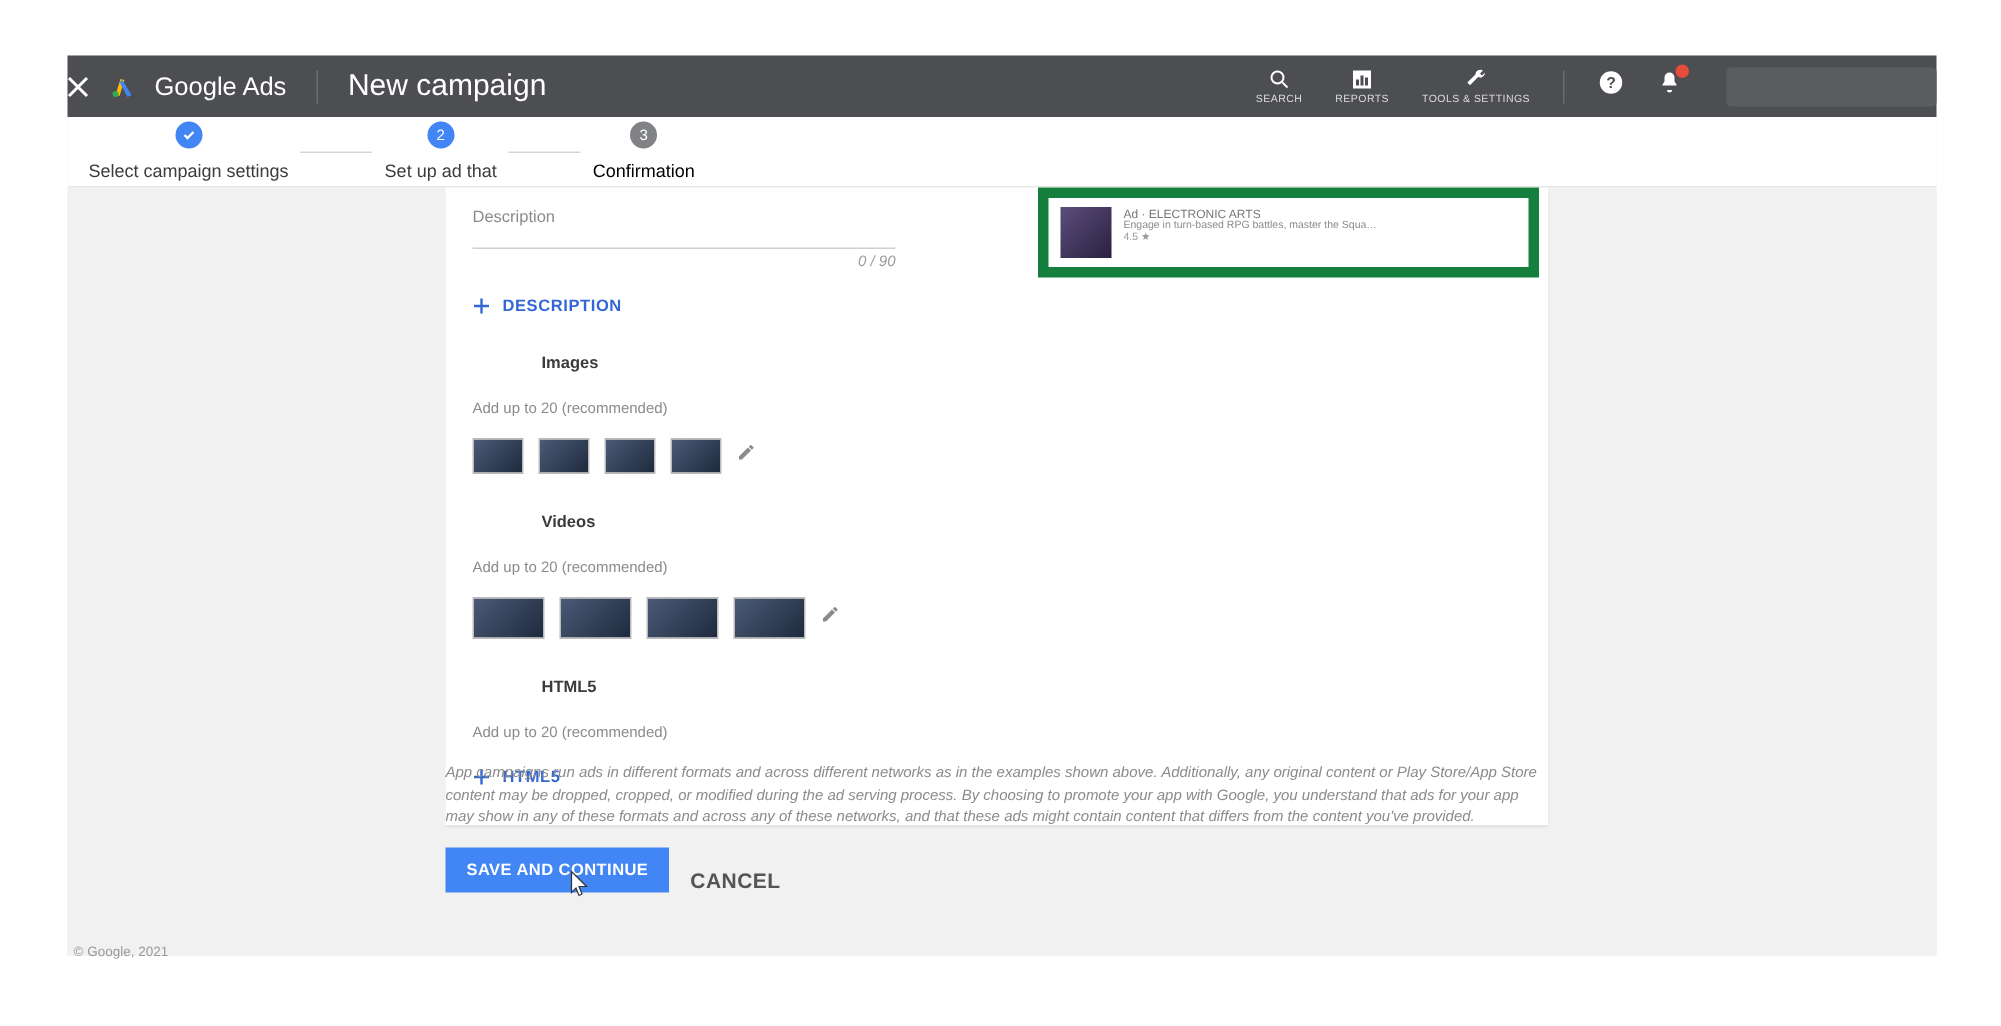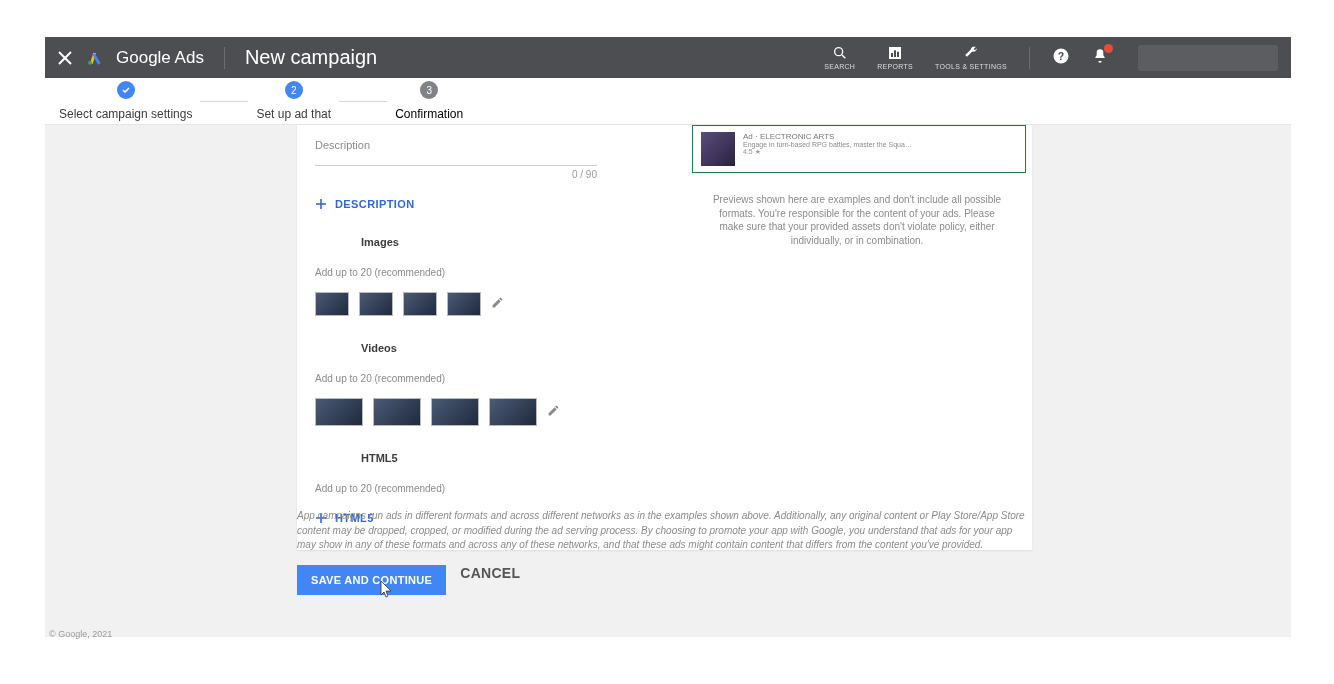--- a/index.html
+++ b/index.html
@@ -1,19 +1,19 @@
 <!DOCTYPE html>
 <html><head>
 <meta charset="utf-8">
 <style>
   * { box-sizing: border-box; margin: 0; padding: 0; }
   body { font-family: Arial, sans-serif; background: #fff; width: 1334px; height: 684px; overflow: hidden; }
   .frame { position: absolute; left: 45px; top: 37px; width: 1246px; height: 600px; background: #f1f1f1; }
   
-  .topbar { height: 41px; background: #4d4e51; display: flex; align-items: center; color: #fff; padding: 0 13px; }
+  .topbar { height: 41px; background: #4d4e51; display: flex; align-items: center; color: #fff; padding: 0 0; }
   .tb-left { display: flex; align-items: center; gap: 14px; }
   .tb-close { width: 14px; height: 14px; }
   .tb-logo { display:flex; align-items:center; gap:8px;}
   .tb-logo svg { width:16px; height:16px; }
   .tb-brand { font-size: 17px; color:#fff; }
   .tb-brand .b1{ font-weight:400;} .tb-brand .b2{font-weight:300;}
   .tb-divider { width:1px; height:22px; background:#6d6e71; margin:0 6px; }
   .tb-title { font-size: 20px; color:#fff; }
   .tb-right { margin-left:auto; display:flex; align-items:center; gap:22px; }
   .tb-icon-col { display:flex; flex-direction:column; align-items:center; gap:2px; }
@@ -34,36 +34,36 @@
   .step-inactive{ background:#808285;}
   .step-label { font-size:12px; color:#3c3c3c;}
   .step-label.inactive{ color:#000000;}
   .step-line { width:48px; height:1px; background:#d5d5d5; margin:0 8px;}
   
   .main { position:relative; height:512px; background:#f1f1f1;}
   .card { position:absolute; left:252px; top:0; width:735px; background:#fff; box-shadow:0 1px 2px rgba(0,0,0,0.08); padding-bottom:26px;}
   .card-left { width:318px; padding:10px 18px 0 18px; }
   .desc-label { font-size:11px; color:#8a8b8d; margin-top:4px;}
   .desc-underline { height:1px; background:#cfcfcf; margin-top:14px;}
-  .counter { text-align:right; font-size:10px; color:#9a9b9d; margin-top:3px;}
+  .counter { text-align:right; font-size:10px; color:#9a9b9d; margin-top:3px;font-style:italic;}
   .add-link { display:flex; align-items:center; gap:8px; color:#3367d6; font-size:11px; font-weight:600; margin-top:18px; letter-spacing:0.4px;}
   .add-link svg{width:12px;height:12px;fill:#3367d6;}
   .section-title { font-size:11px; font-weight:700; color:#3b3b3b; margin-top:26px;padding-left:46px;}
   .section-sub { font-size:10px; color:#8a8b8d; margin-top:19px;}
   .thumbs { display:flex; gap:10px; align-items:center; margin-top:14px;}
   .thumb { width:34px; height:24px; background:linear-gradient(135deg,#4b5a77,#1e2a3d); border:1px solid #bbb;}
   .thumb.v { width:48px; height:28px;}
   .pencil svg{width:13px;height:13px;fill:#8a8b8d;}
   .preview-box { position:absolute; right:0; top:0; width:340px;}
-  .preview-card { background:#fff; border:1px solid #15803d; margin:0 6px 10px 0; padding:6px 8px; display:flex; gap:8px;}
+  .preview-card { background:#fff; border:7px solid #15803d; margin:0 6px 10px 0; padding:6px 8px; display:flex; gap:8px;}
   .preview-thumb { width:34px; height:34px; background:linear-gradient(135deg,#5b4d7c,#2a2140);}
   .preview-text .pt1{font-size:8px;color:#777;} .preview-text .pt2{font-size:7px;color:#8c8c8c;} .preview-text .pt3{font-size:7px;color:#999;}
   .preview-disclaimer{ font-size:10px; color:#8a8b8d; text-align:center; padding:10px 28px 0 18px; line-height:1.35;}
   .disclaimer { position:absolute; left:252px; top:384px; width:735px; font-size:10px; color:#8a8b8d; line-height:1.45;font-style:italic;}
-  .btnrow { position:absolute; left:252px; top:440px; display:flex; gap:14px; align-items:flex-start;}
+  .btnrow { position:absolute; left:252px; top:440px; display:flex; gap:14px; align-items:flex-end;}
   .btn-primary { background:#4285f4; color:#fff; font-size:11px; font-weight:600; letter-spacing:0.3px; padding:9px 14px; border:none; cursor:pointer;}
   .btn-cancel { background:none;border:none;color:#555;font-size:14px;font-weight:600;letter-spacing:0.3px;cursor:pointer;}
   .cursor{position:absolute;left:335px;top:455px;}
   .cursor svg{width:14px;height:18px;}
   .footer-txt{position:absolute;left:0;bottom:-2px;font-size:9px;color:#9b9b9b;padding-left:4px;}
 </style>
 </head>
 <body>
 
 <div class="frame">
@@ -200,21 +200,20 @@
 
         <div class="preview-box" style="margin-left:auto;">
           <div class="preview-card">
             <div class="preview-thumb"></div>
             <div class="preview-text">
               <div class="pt1">Ad · ELECTRONIC ARTS</div>
               <div class="pt2">Engage in turn-based RPG battles, master the Squa…</div>
               <div class="pt3">4.5 ★</div>
             </div>
           </div>
-          <div class="preview-disclaimer">Previews shown here are examples and don't include all possible formats. You're responsible for the content of your ads. Please make sure that your provided assets don't violate policy, either individually, or in combination.</div>
         </div>
       </div>
     </div>
 
     <div class="disclaimer">App campaigns run ads in different formats and across different networks as in the examples shown above. Additionally, any original content or Play Store/App Store content may be dropped, cropped, or modified during the ad serving process. By choosing to promote your app with Google, you understand that ads for your app may show in any of these formats and across any of these networks, and that these ads might contain content that differs from the content you've provided.</div>
 
     <div class="btnrow">
       <button class="btn-primary">SAVE AND CONTINUE</button>
       <button class="btn-cancel">CANCEL</button>
     </div>

